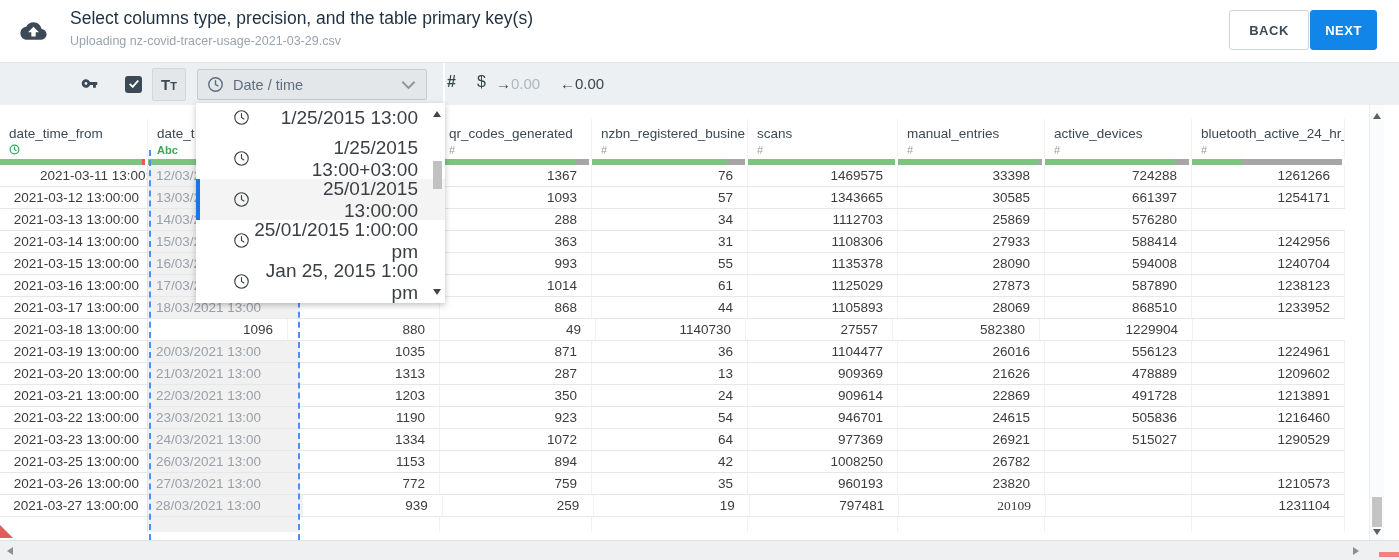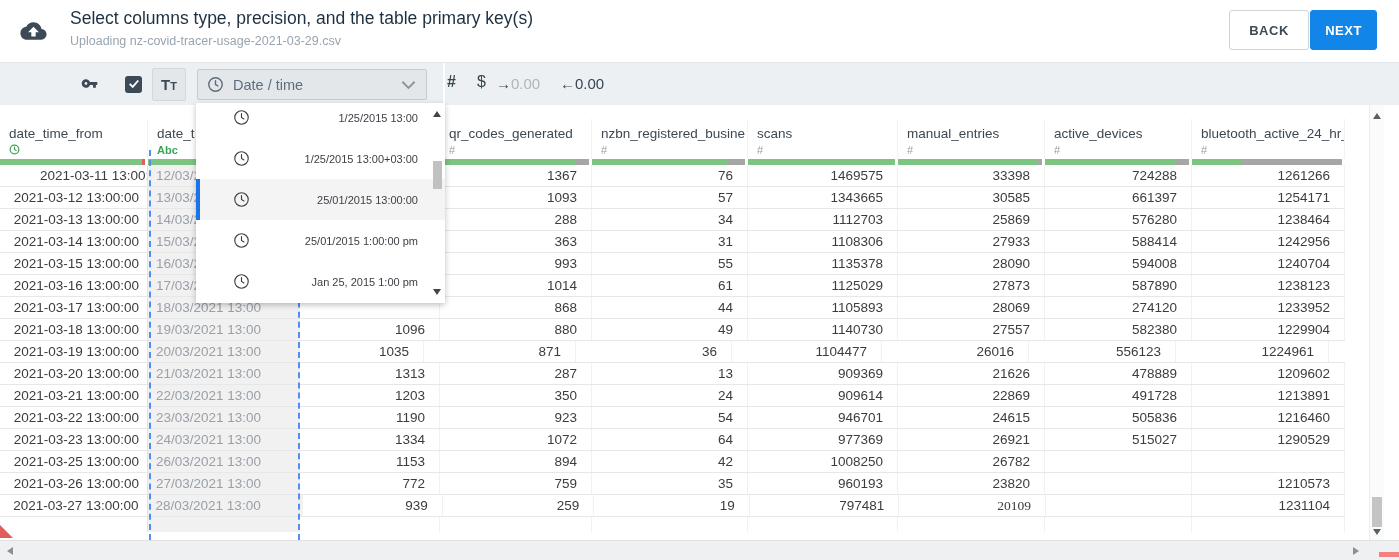--- a/index.html
+++ b/index.html
@@ -88,21 +88,21 @@
 
   
   .dd-panel{position:absolute;left:196px;top:103px;width:249px;height:200px;background:#fff;
             box-shadow:0 2px 6px rgba(0,0,0,.25);z-index:20;overflow:hidden;}
   .dd-list{margin-top:-6px;}
   .dd-opt{position:relative;height:41px;display:flex;align-items:center;cursor:pointer;}
   .dd-opt.selected{background:#f4f4f4;}
   .dd-opt.selected::before{content:"";position:absolute;left:0;top:0;bottom:0;width:4px;
             background:#1a73e8;}
   .dd-clock{margin-left:37px;line-height:0;}
-  .dd-label{flex:1;text-align:right;padding-right:27px;font-size:11px;color:#3b3f44;}
+  .dd-label{flex:1;text-align:right;padding-right:27px;font-size:19px;color:#3b3f44;}
   .dd-scroll{position:absolute;right:0;top:0;width:15px;height:200px;}
   .dd-scroll .tri.up{left:3px;top:8px;border-bottom-color:#444;}
   .dd-scroll .tri.down{left:3px;bottom:8px;border-top-color:#444;}
   .ddthumb{position:absolute;left:3px;top:58px;width:9px;height:28px;background:#c1c1c1;}
 </style>
 </head>
 <body>
 
 <div class="stage">
 
@@ -253,21 +253,20 @@
         </div>
         <div class="tr">
           <div class="td" style="width: 148px;">2021-03-13 13:00:00</div>
           <div class="td c-left c-sel" style="width: 152px;">14/03/2021 13:00</div>
           <div class="td" style="width: 140px;"></div>
           <div class="td" style="width: 152px;">288</div>
           <div class="td" style="width: 156px;">34</div>
           <div class="td" style="width: 150px;">1112703</div>
           <div class="td" style="width: 147px;">25869</div>
           <div class="td" style="width: 147px;">576280</div>
-          <div class="td" style="width: 153px;">1238464</div>
         </div>
         <div class="tr">
           <div class="td" style="width: 148px;">2021-03-14 13:00:00</div>
           <div class="td c-left c-sel" style="width: 152px;">15/03/2021 13:00</div>
           <div class="td" style="width: 140px;"></div>
           <div class="td" style="width: 152px;">363</div>
           <div class="td" style="width: 156px;">31</div>
           <div class="td" style="width: 150px;">1108306</div>
           <div class="td" style="width: 147px;">27933</div>
           <div class="td" style="width: 147px;">588414</div>
@@ -296,38 +295,37 @@
           <div class="td" style="width: 153px;">1238123</div>
         </div>
         <div class="tr">
           <div class="td" style="width: 148px;">2021-03-17 13:00:00</div>
           <div class="td c-left c-sel" style="width: 152px;">18/03/2021 13:00</div>
           <div class="td" style="width: 140px;"></div>
           <div class="td" style="width: 152px;">868</div>
           <div class="td" style="width: 156px;">44</div>
           <div class="td" style="width: 150px;">1105893</div>
           <div class="td" style="width: 147px;">28069</div>
-          <div class="td" style="width: 147px;">274120</div>
+          <div class="td" style="width: 147px;">868510</div>
           <div class="td" style="width: 153px;">1233952</div>
         </div>
         <div class="tr">
           <div class="td" style="width: 148px;">2021-03-18 13:00:00</div>
-          <div class="td c-left c-sel" style="width: 152px;">19/03/2021 13:00</div>
           <div class="td" style="width: 140px;">1096</div>
           <div class="td" style="width: 152px;">880</div>
           <div class="td" style="width: 156px;">49</div>
           <div class="td" style="width: 150px;">1140730</div>
           <div class="td" style="width: 147px;">27557</div>
           <div class="td" style="width: 147px;">582380</div>
           <div class="td" style="width: 153px;">1229904</div>
         </div>
         <div class="tr">
           <div class="td" style="width: 148px;">2021-03-19 13:00:00</div>
           <div class="td c-left c-sel" style="width: 152px;">20/03/2021 13:00</div>
-          <div class="td" style="width: 124px;">1035</div>
+          <div class="td" style="width: 140px;">1035</div>
           <div class="td" style="width: 152px;">871</div>
           <div class="td" style="width: 156px;">36</div>
           <div class="td" style="width: 150px;">1104477</div>
           <div class="td" style="width: 147px;">26016</div>
           <div class="td" style="width: 147px;">556123</div>
           <div class="td" style="width: 153px;">1224961</div>
         </div>
         <div class="tr">
           <div class="td" style="width: 148px;">2021-03-20 13:00:00</div>
           <div class="td c-left c-sel" style="width: 152px;">21/03/2021 13:00</div>

